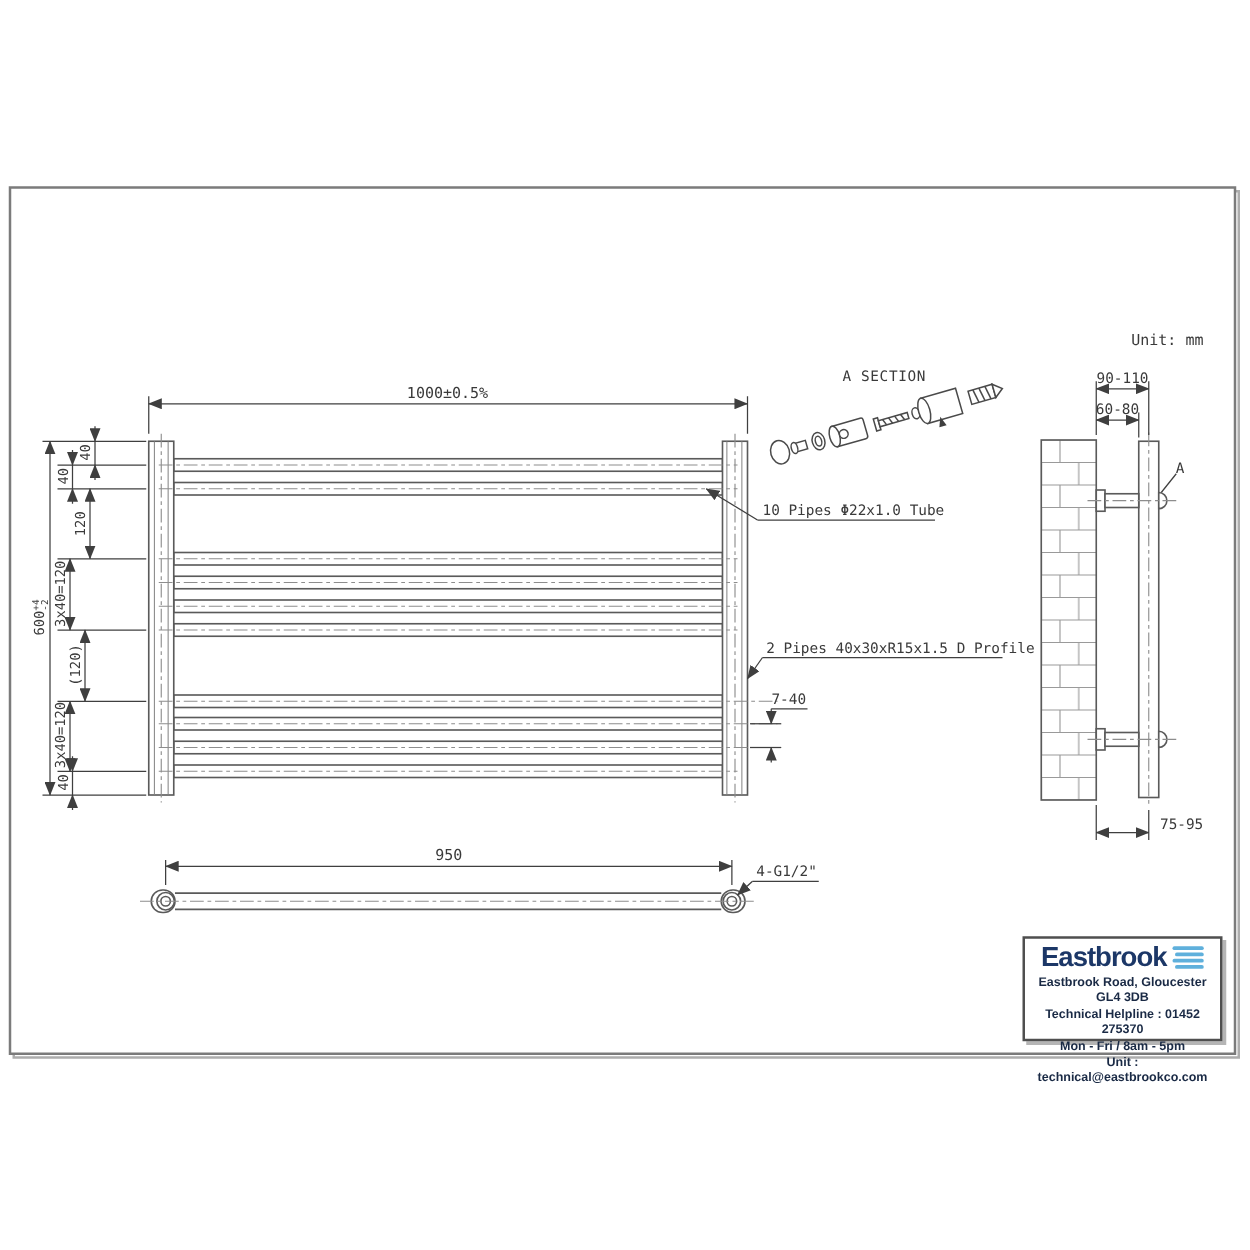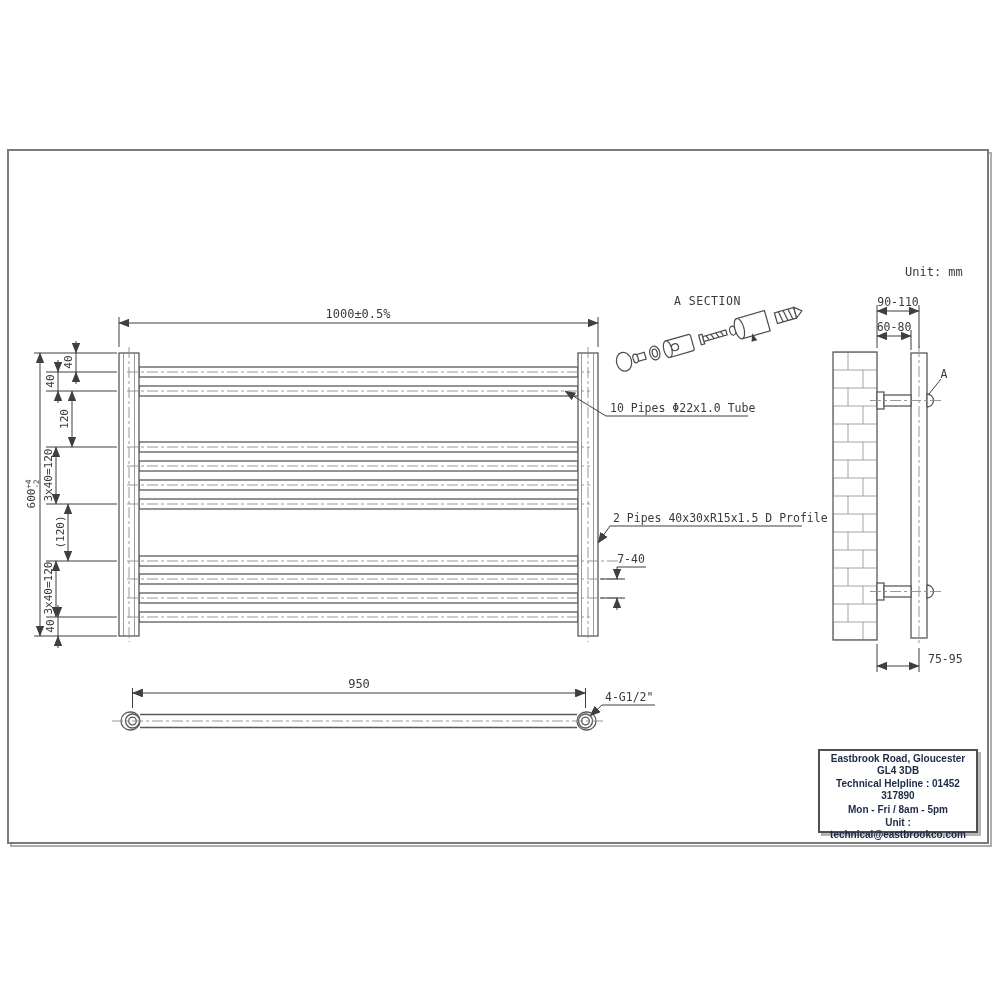--- a/index.html
+++ b/index.html
@@ -245,19 +245,28 @@
         <line x1="783" y1="334.5" x2="785" y2="345.5"></line>
           <line x1="788" y1="334.5" x2="790" y2="345.5"></line>
         <line x1="793" y1="334.5" x2="795" y2="345.5"></line>
       </g>
     </g>
 
     <text x="905" y="276" font-size="12">Unit: mm</text>
   </svg>
 
   <div class="brand-box">
+    <div class="brand-row">
+      <span class="brand-name">Eastbrook</span>
+      <span class="brand-waves">
+          <i></i>
+          <i></i>
+          <i></i>
+          <i></i>
+        </span>
+    </div>
     <div class="brand-line">Eastbrook Road, Gloucester GL4 3DB</div>
-    <div class="brand-line">Technical Helpline : 01452 317890</div>
+    <div class="brand-line">Technical Helpline : 01452 275370</div>
     <div class="brand-line">Mon - Fri / 8am - 5pm</div>
     <div class="brand-line">Unit : technical@eastbrookco.com</div>
   </div>
 
 </div>
 
 </body></html>

